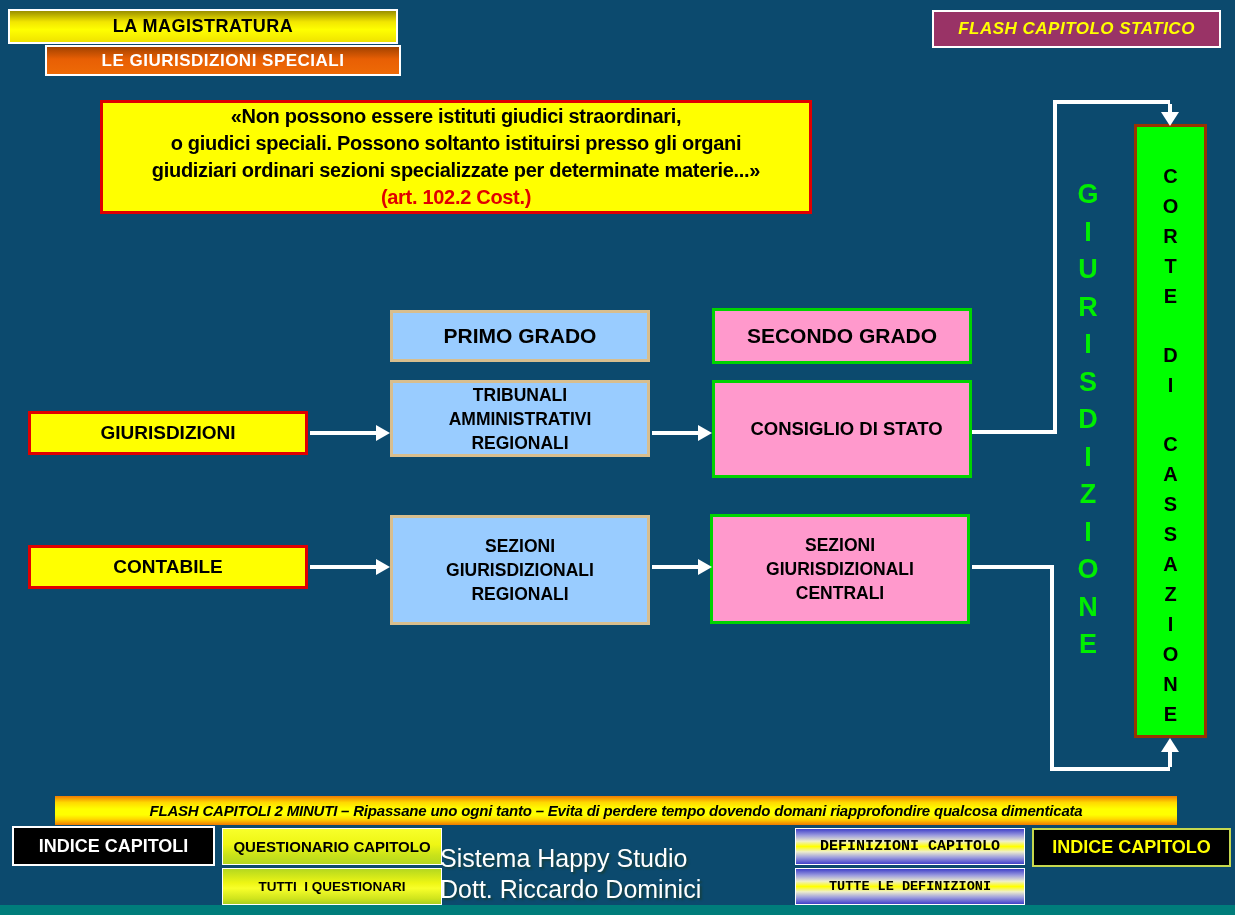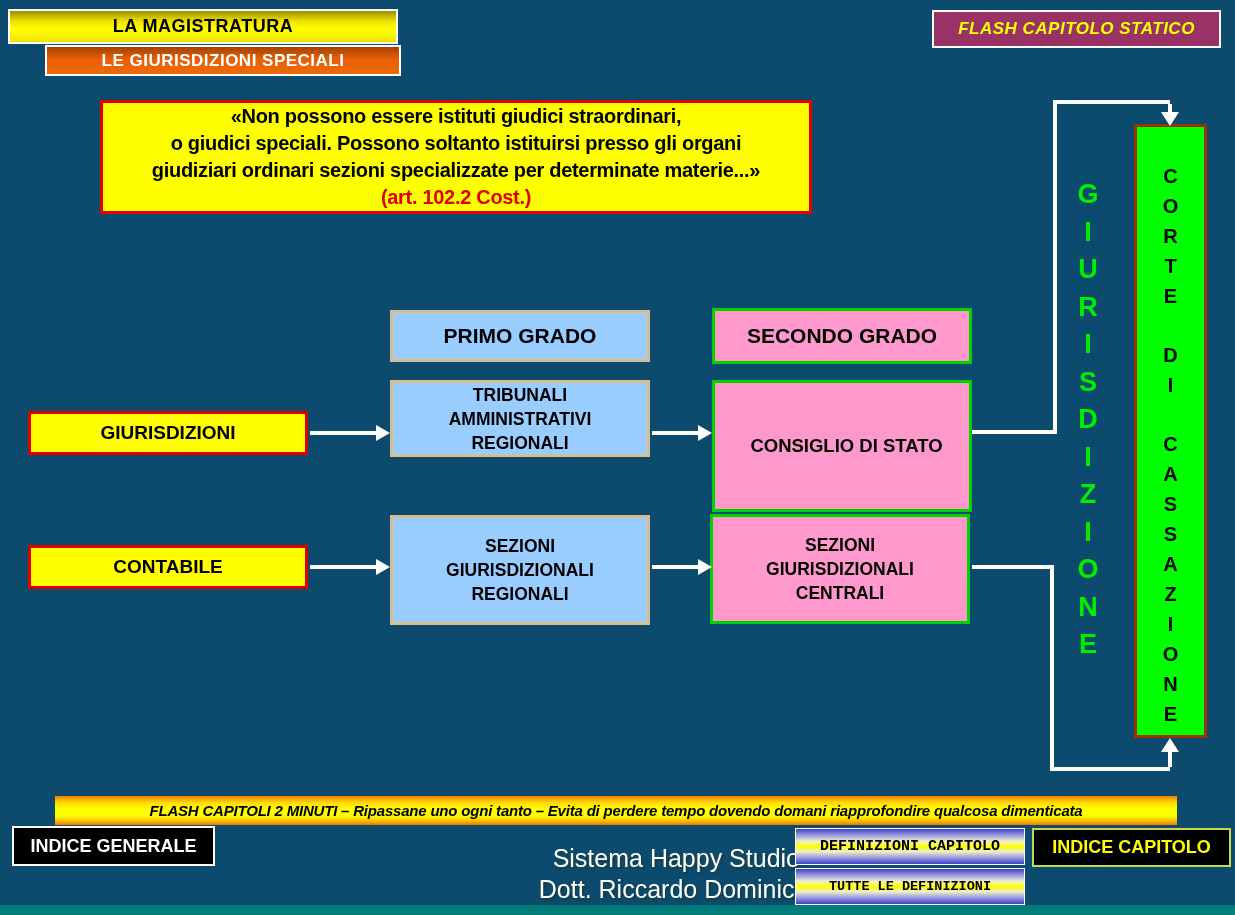--- a/index.html
+++ b/index.html
@@ -42,21 +42,21 @@
   
   .bluebox{background:#99ccff;border:3px solid #d8be8e;color:#000;font-weight:bold;}
   .pinkbox{background:#ff99cc;border:3px solid #00d400;color:#000;font-weight:bold;}
   .ylabel{background:#ffff00;border:3px solid #e00000;color:#000;font-weight:bold;font-size:19px;}
   .hdr{font-size:21px;}
   .cell{font-size:17.5px;line-height:24px;}
 
   .h-primo   {left:390px;top:310px;width:260px;height:52px;}
   .h-secondo {left:712px;top:308px;width:260px;height:56px;}
   .b-trib    {left:390px;top:380px;width:260px;height:77px;}
-  .b-cons    {left:712px;top:380px;width:260px;height:132px;font-size:18.5px;padding-left:9px;}
+  .b-cons    {left:712px;top:380px;width:260px;height:98px;font-size:18.5px;padding-left:9px;}
   .l-ammin   {left:28px;top:411px;width:280px;height:44px;}
   .b-sezreg  {left:390px;top:515px;width:260px;height:110px;}
   .b-sezcen  {left:710px;top:514px;width:260px;height:110px;}
   .l-conta   {left:28px;top:545px;width:280px;height:44px;}
 
   
   .corte-box{
     left:1134px;top:124px;width:73px;height:614px;
     background:#00ff00;border:3px solid #993300;color:#000;
     padding-top:34px;
@@ -98,21 +98,21 @@
   .gbtn.b{top:40px;font-size:13.5px;}
   .grad-yg1{background:linear-gradient(180deg,#f8ff2a 0%,#eef614 45%,#c9e21a 75%,#b5d81f 100%);}
   .grad-yg2{background:linear-gradient(180deg,#b5d81f 0%,#eef614 40%,#f8ff2a 55%,#cfe41c 85%,#a8d022 100%);}
   .grad-by{background:linear-gradient(180deg,#4040c8 0%,#9a9ade 18%,#eeeecc 35%,#ffff00 50%,#eeeecc 65%,#9a9ade 82%,#4040c8 100%);font-family:Liberation Mono, monospace;}
   .btn-indcap{
     left:1032px;top:828px;width:199px;height:39px;
     background:#000;border:2px solid #c6d84e;color:#ffff00;font-weight:bold;font-size:18px;cursor:pointer;
   }
   .brand{
     left:440px;top:843px;width:360px;color:#fff;font-size:25px;line-height:31px;
-    text-align:right;text-shadow:2px 2px 2px #17403f;
+    text-align:left;text-shadow:2px 2px 2px #17403f;
   }
   .bottom-band{left:0;top:905px;width:1235px;height:10px;background:#007d7b;}
 </style>
 </head>
 <body>
 
 <div class="slide">
 
   <div class="abs ctr banner-title">LA MAGISTRATURA</div>
   <div class="abs ctr banner-sub">LE GIURISDIZIONI SPECIALI</div>
@@ -204,22 +204,26 @@
   <div class="ah-down" style="left:1161px;top:112px;"></div>
 
   <div class="line" style="left:972px;top:565px;width:78px;height:4px;"></div>
   <div class="line" style="left:1050px;top:565px;width:4px;height:206px;"></div>
   <div class="line" style="left:1050px;top:767px;width:120px;height:4px;"></div>
   <div class="line" style="left:1168px;top:752px;width:4px;height:15px;"></div>
   <div class="ah-up" style="left:1161px;top:738px;"></div>
 
   <div class="abs ctr flash-strip">FLASH CAPITOLI 2 MINUTI – Ripassane uno ogni tanto – Evita di perdere tempo dovendo domani riapprofondire qualcosa dimenticata</div>
 
-  <div class="abs ctr btn-indgen">INDICE GENERALE</div>
-
+  <div class="abs ctr btn-indgen">INDICE CAPITOLI</div>
+
+  <div class="abs panel-quest">
+    <div class="gbtn t grad-yg1">QUESTIONARIO CAPITOLO</div>
+    <div class="gbtn b grad-yg2 prekeep">TUTTI  I QUESTIONARI</div>
+  </div>
 
   <div class="abs brand">
     <div>Sistema Happy Studio</div>
     <div>Dott. Riccardo Dominici</div>
   </div>
 
   <div class="abs panel-defin">
     <div class="gbtn t grad-by">DEFINIZIONI CAPITOLO</div>
     <div class="gbtn b grad-by">TUTTE LE DEFINIZIONI</div>
   </div>

